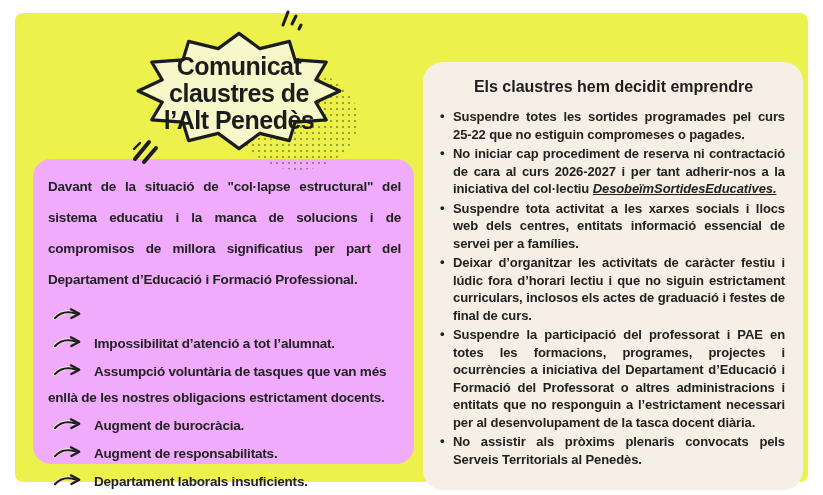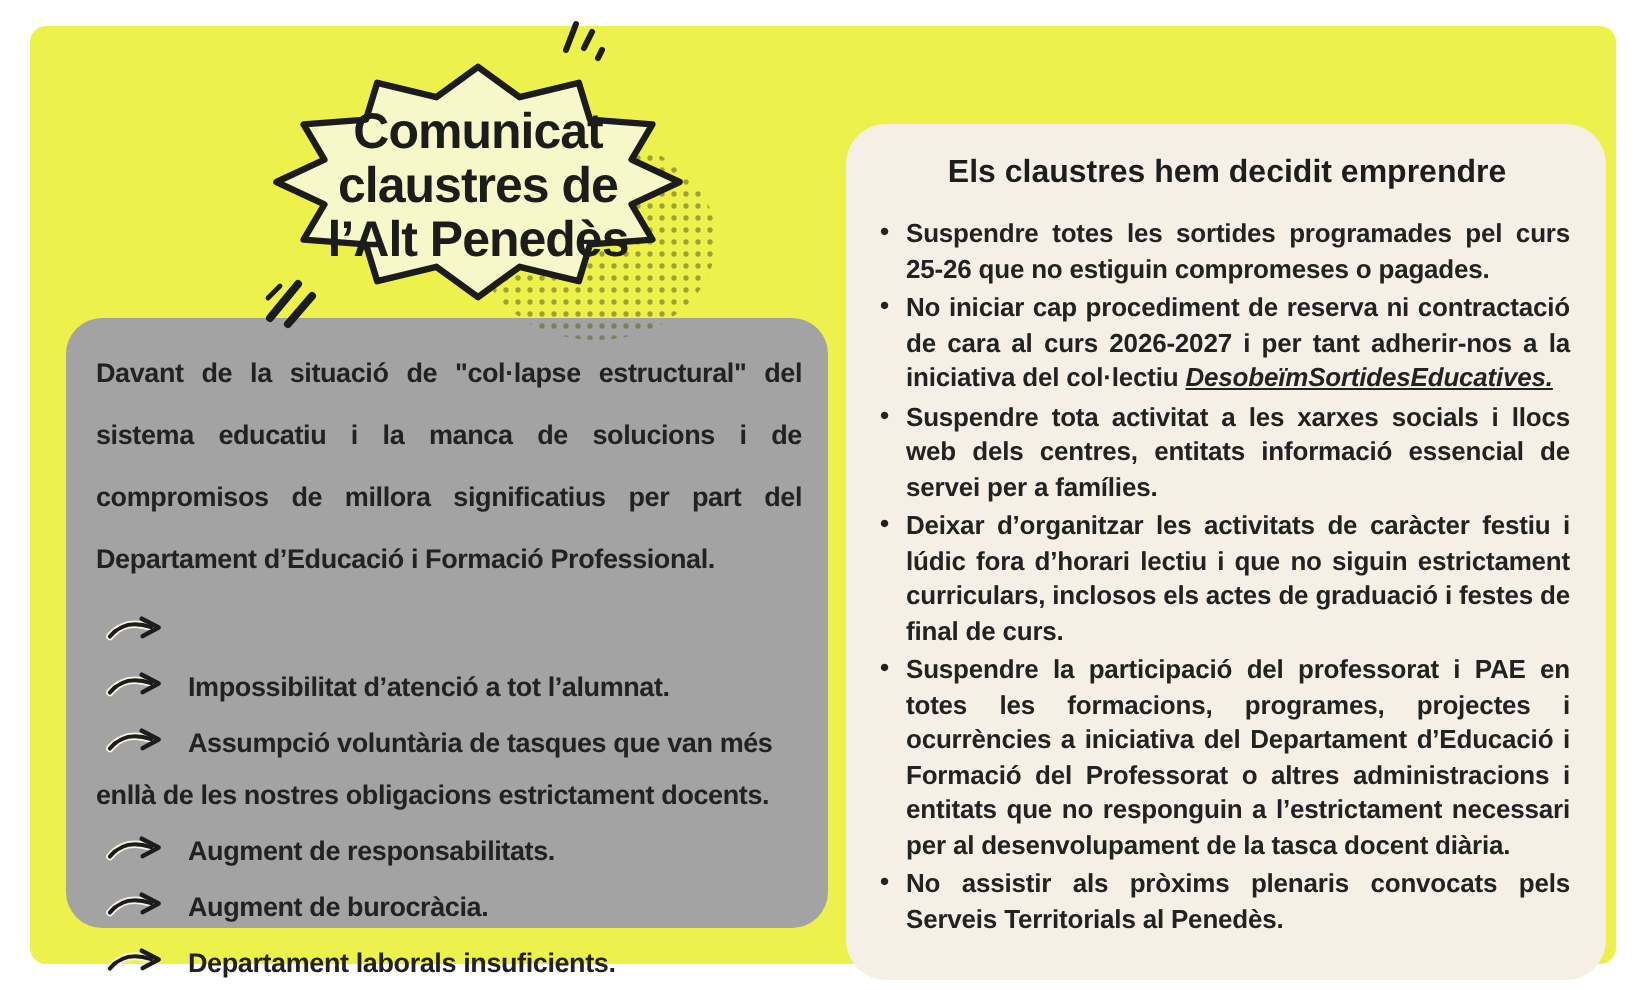--- a/index.html
+++ b/index.html
@@ -7,21 +7,21 @@
     position:relative;width:823px;height:495px;background:#ffffff;overflow:hidden;
     font-family:"Liberation Sans","DejaVu Sans",sans-serif;color:#1f1f1f;
   }
   .bg{
     position:absolute;left:15px;top:13px;width:793px;height:469px;
     background:#ecf14c;border-radius:8px;z-index:0;
   }
   
   .panel-left{
     position:absolute;left:33px;top:159px;width:381px;height:305px;
-    background:#a3a3a3;border-radius:18px;z-index:1;
+    background:#f0abfc;border-radius:18px;z-index:1;
     padding:10px 13px 0 15px;box-sizing:border-box;
   }
   .intro{
     font-size:13.5px;font-weight:bold;line-height:31px;letter-spacing:-0.2px;
     text-align:justify;text-align-last:left;color:#222;margin-top:2px;
   }
   .l-list{margin-top:8px;}
   .l-item{
     font-size:13.5px;font-weight:bold;line-height:26px;letter-spacing:-0.2px;
     color:#222;margin-bottom:2px;text-align:left;
@@ -96,45 +96,45 @@
             <path d="M2 12 C8 5 15 4 24 7" fill="none" stroke="#f8f3e0" stroke-width="4" stroke-linecap="round"></path>
             <path d="M2 12 C8 5 15 4 24 7" fill="none" stroke="#1c1c1c" stroke-width="2.2" stroke-linecap="round"></path>
             <path d="M19 2.5 L28 7.2 L19.5 11.8" fill="none" stroke="#1c1c1c" stroke-width="2.4" stroke-linecap="round" stroke-linejoin="round"></path>
           </svg><span>Assumpció voluntària de tasques que van més enllà de les nostres obligacions estrictament docents.</span>
       </div>
       <div class="l-item">
         <svg class="arrow" viewBox="0 0 34 16">
             <path d="M2 12 C8 5 15 4 24 7" fill="none" stroke="#f8f3e0" stroke-width="4" stroke-linecap="round"></path>
             <path d="M2 12 C8 5 15 4 24 7" fill="none" stroke="#1c1c1c" stroke-width="2.2" stroke-linecap="round"></path>
             <path d="M19 2.5 L28 7.2 L19.5 11.8" fill="none" stroke="#1c1c1c" stroke-width="2.4" stroke-linecap="round" stroke-linejoin="round"></path>
-          </svg><span>Augment de responsabilitats.</span>
+          </svg><span>Augment de burocràcia.</span>
       </div>
       <div class="l-item">
         <svg class="arrow" viewBox="0 0 34 16">
             <path d="M2 12 C8 5 15 4 24 7" fill="none" stroke="#f8f3e0" stroke-width="4" stroke-linecap="round"></path>
             <path d="M2 12 C8 5 15 4 24 7" fill="none" stroke="#1c1c1c" stroke-width="2.2" stroke-linecap="round"></path>
             <path d="M19 2.5 L28 7.2 L19.5 11.8" fill="none" stroke="#1c1c1c" stroke-width="2.4" stroke-linecap="round" stroke-linejoin="round"></path>
-          </svg><span>Augment de burocràcia.</span>
+          </svg><span>Augment de responsabilitats.</span>
       </div>
       <div class="l-item">
         <svg class="arrow" viewBox="0 0 34 16">
             <path d="M2 12 C8 5 15 4 24 7" fill="none" stroke="#f8f3e0" stroke-width="4" stroke-linecap="round"></path>
             <path d="M2 12 C8 5 15 4 24 7" fill="none" stroke="#1c1c1c" stroke-width="2.2" stroke-linecap="round"></path>
             <path d="M19 2.5 L28 7.2 L19.5 11.8" fill="none" stroke="#1c1c1c" stroke-width="2.4" stroke-linecap="round" stroke-linejoin="round"></path>
           </svg><span>Departament laborals insuficients.</span>
       </div>
     </div>
   </div>
 
   <div class="panel-right">
     <div class="r-heading">
       <div>Els claustres hem decidit emprendre</div>
     </div>
     <ul class="r-list">
-      <li><span class="dot">•</span><span>Suspendre totes les sortides programades pel curs 25-26 que no estiguin compromeses o pagades.</span></li>
+      <li><span class="dot">•</span><span>Suspendre totes les sortides programades pel curs 25-22 que no estiguin compromeses o pagades.</span></li>
       <li><span class="dot">•</span><span>No iniciar cap procediment de reserva ni contractació de cara al curs 2026-2027 i per tant adherir-nos a la iniciativa del col·lectiu </span><span class="em">DesobeïmSortidesEducatives.</span></li>
       <li><span class="dot">•</span><span>Suspendre tota activitat a les xarxes socials i llocs web dels centres, entitats informació essencial de servei per a famílies.</span></li>
       <li><span class="dot">•</span><span>Deixar d’organitzar les activitats de caràcter festiu i lúdic fora d’horari lectiu i que no siguin estrictament curriculars, inclosos els actes de graduació i festes de final de curs.</span></li>
       <li><span class="dot">•</span><span>Suspendre la participació del professorat i PAE en totes les formacions, programes, projectes i ocurrències a iniciativa del Departament d’Educació i Formació del Professorat o altres administracions i entitats que no responguin a l’estrictament necessari per al desenvolupament de la tasca docent diària.</span></li>
       <li><span class="dot">•</span><span>No assistir als pròxims plenaris convocats pels Serveis Territorials al Penedès.</span></li>
     </ul>
   </div>
 
   <div class="dots"></div>
 

